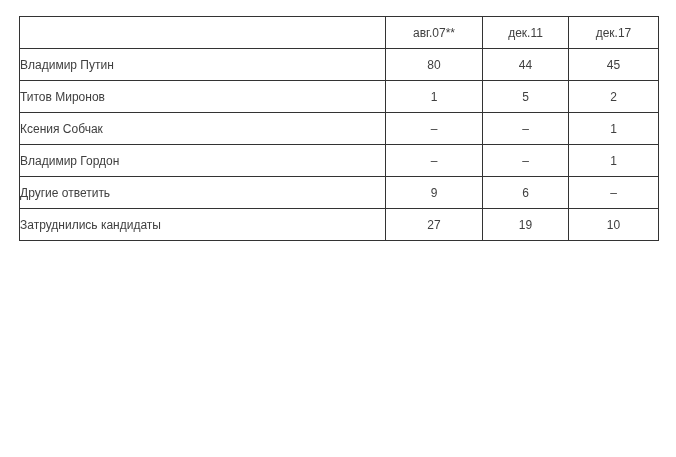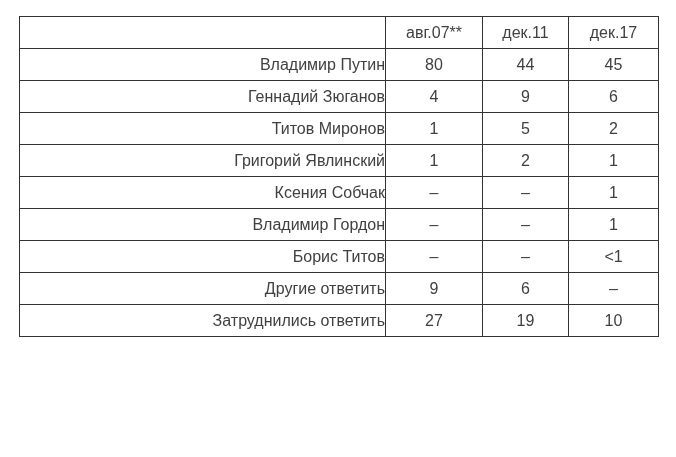--- a/index.html
+++ b/index.html
@@ -16,37 +16,37 @@
     position: relative;
   }
   table.poll {
     position: absolute;
     left: 19px;
     top: 16px;
     border-collapse: collapse;
     table-layout: fixed;
     width: 639px;
     color: #404040;
-    font-size: 16px;
+    font-size: 12px;
   }
   table.poll td, table.poll th {
     border: 1px solid #333333;
     height: 32px;
     padding: 0;
     font-weight: normal;
     background: #ffffff;
     overflow: hidden;
     white-space: nowrap;
   }
   .col-label { width: 366px; }
   .col-a { width: 97px; }
   .col-b { width: 86px; }
   .col-c { width: 90px; }
   td.label-cell {
-    text-align: right;
+    text-align: left;
     padding-left: 12px;
   }
   td.num-cell, th.head-cell {
     text-align: center;
   }
   td.bold-cell, th.bold-head {
     font-weight: bold;
   }
 </style>
 </head>
@@ -69,62 +69,44 @@
       </tr>
     </thead>
     <tbody>
       <tr>
         <td class="label-cell">Владимир Путин</td>
         <td class="num-cell">80</td>
         <td class="num-cell">44</td>
         <td class="num-cell bold-cell">45</td>
       </tr>
       <tr>
-        <td class="label-cell">Геннадий Зюганов</td>
-        <td class="num-cell">4</td>
-        <td class="num-cell">9</td>
-        <td class="num-cell bold-cell">6</td>
-      </tr>
-      <tr>
         <td class="label-cell">Титов Миронов</td>
         <td class="num-cell">1</td>
         <td class="num-cell">5</td>
         <td class="num-cell bold-cell">2</td>
-      </tr>
-      <tr>
-        <td class="label-cell">Григорий Явлинский</td>
-        <td class="num-cell">1</td>
-        <td class="num-cell">2</td>
-        <td class="num-cell bold-cell">1</td>
       </tr>
       <tr>
         <td class="label-cell">Ксения Собчак</td>
         <td class="num-cell">–</td>
         <td class="num-cell">–</td>
         <td class="num-cell bold-cell">1</td>
       </tr>
       <tr>
         <td class="label-cell">Владимир Гордон</td>
         <td class="num-cell">–</td>
         <td class="num-cell">–</td>
         <td class="num-cell bold-cell">1</td>
       </tr>
       <tr>
-        <td class="label-cell">Борис Титов</td>
-        <td class="num-cell">–</td>
-        <td class="num-cell">–</td>
-        <td class="num-cell bold-cell">&lt;1</td>
-      </tr>
-      <tr>
         <td class="label-cell">Другие ответить</td>
         <td class="num-cell">9</td>
         <td class="num-cell">6</td>
         <td class="num-cell bold-cell">–</td>
       </tr>
       <tr>
-        <td class="label-cell">Затруднились ответить</td>
+        <td class="label-cell">Затруднились кандидаты</td>
         <td class="num-cell">27</td>
         <td class="num-cell">19</td>
         <td class="num-cell bold-cell">10</td>
       </tr>
     </tbody>
   </table>
 </div>
 
 </body></html>

